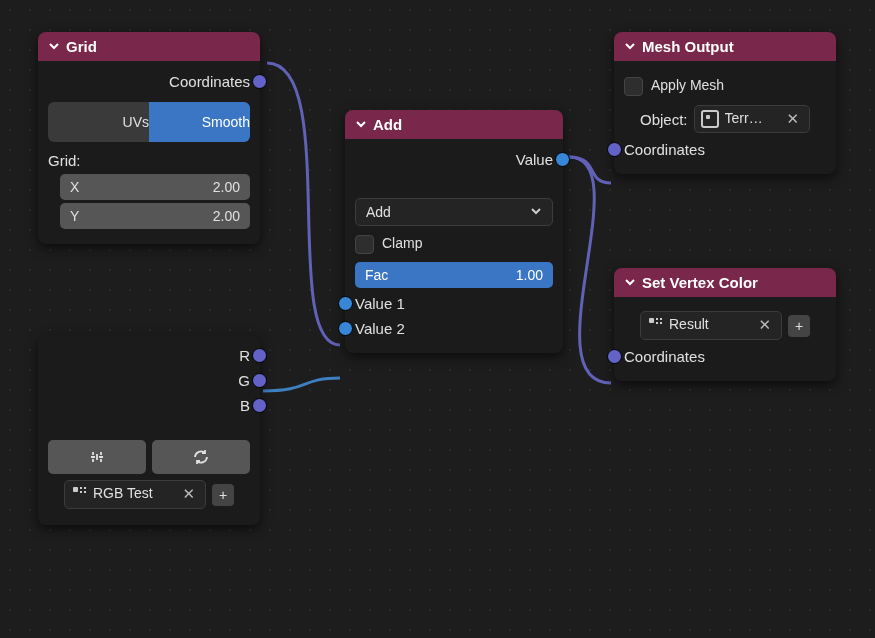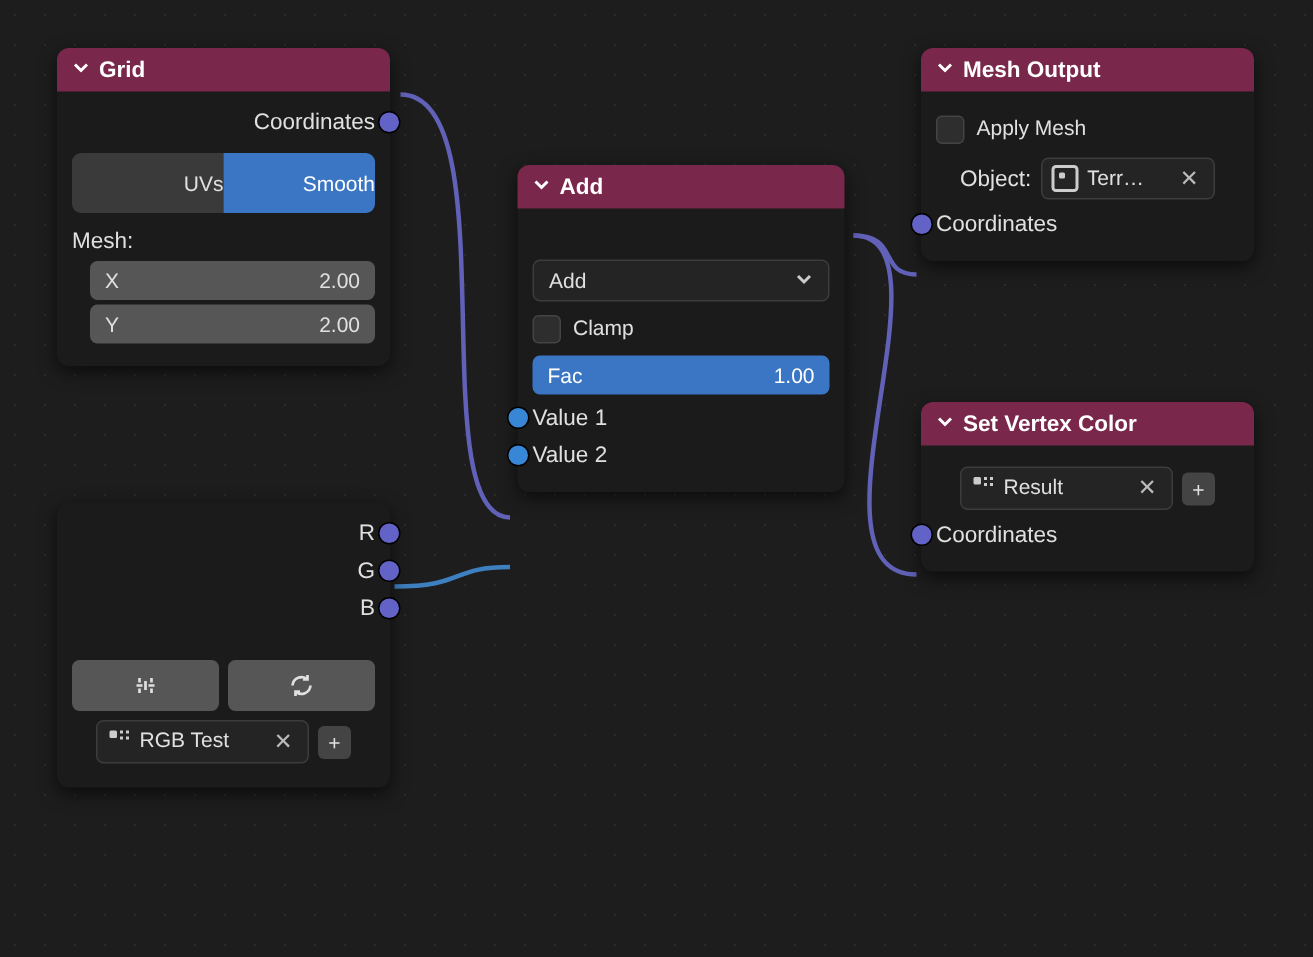--- a/index.html
+++ b/index.html
@@ -57,21 +57,21 @@
   </div>
   <div class="node-body">
     <div class="output-row">
       <span>Coordinates</span>
       <span class="sock out vec"></span>
     </div>
     <div class="toggle-group">
       <div class="toggle">UVs</div>
       <div class="toggle active">Smooth</div>
     </div>
-    <div class="label">Mesh:</div>
+    <div class="label">Grid:</div>
     <div class="numfield" style="margin-left:12px">
       <span>X</span>
       <span>2.00</span>
     </div>
     <div class="numfield" style="margin-left:12px">
       <span>Y</span>
       <span>2.00</span>
     </div>
   </div>
 </div>
@@ -125,20 +125,24 @@
 <div class="node" style="left:345px;top:110px;width:218px">
   <div class="node-header">
     <span class="chev">
       <svg width="12" height="12" viewBox="0 0 12 12">
           <path d="M2 4l4 4 4-4" stroke="#fff" stroke-width="2" fill="none"></path>
         </svg>
     </span>
     <span>Add</span>
   </div>
   <div class="node-body">
+    <div class="output-row">
+      <span>Value</span>
+      <span class="sock out val"></span>
+    </div>
     <div style="height:22px"></div>
     <div class="select">
       <span>Add</span>
       <span>
         <svg width="12" height="12" viewBox="0 0 12 12">
             <path d="M2 4l4 4 4-4" stroke="#ccc" stroke-width="2" fill="none"></path>
           </svg>
       </span>
     </div>
     <div class="checkbox-row">

